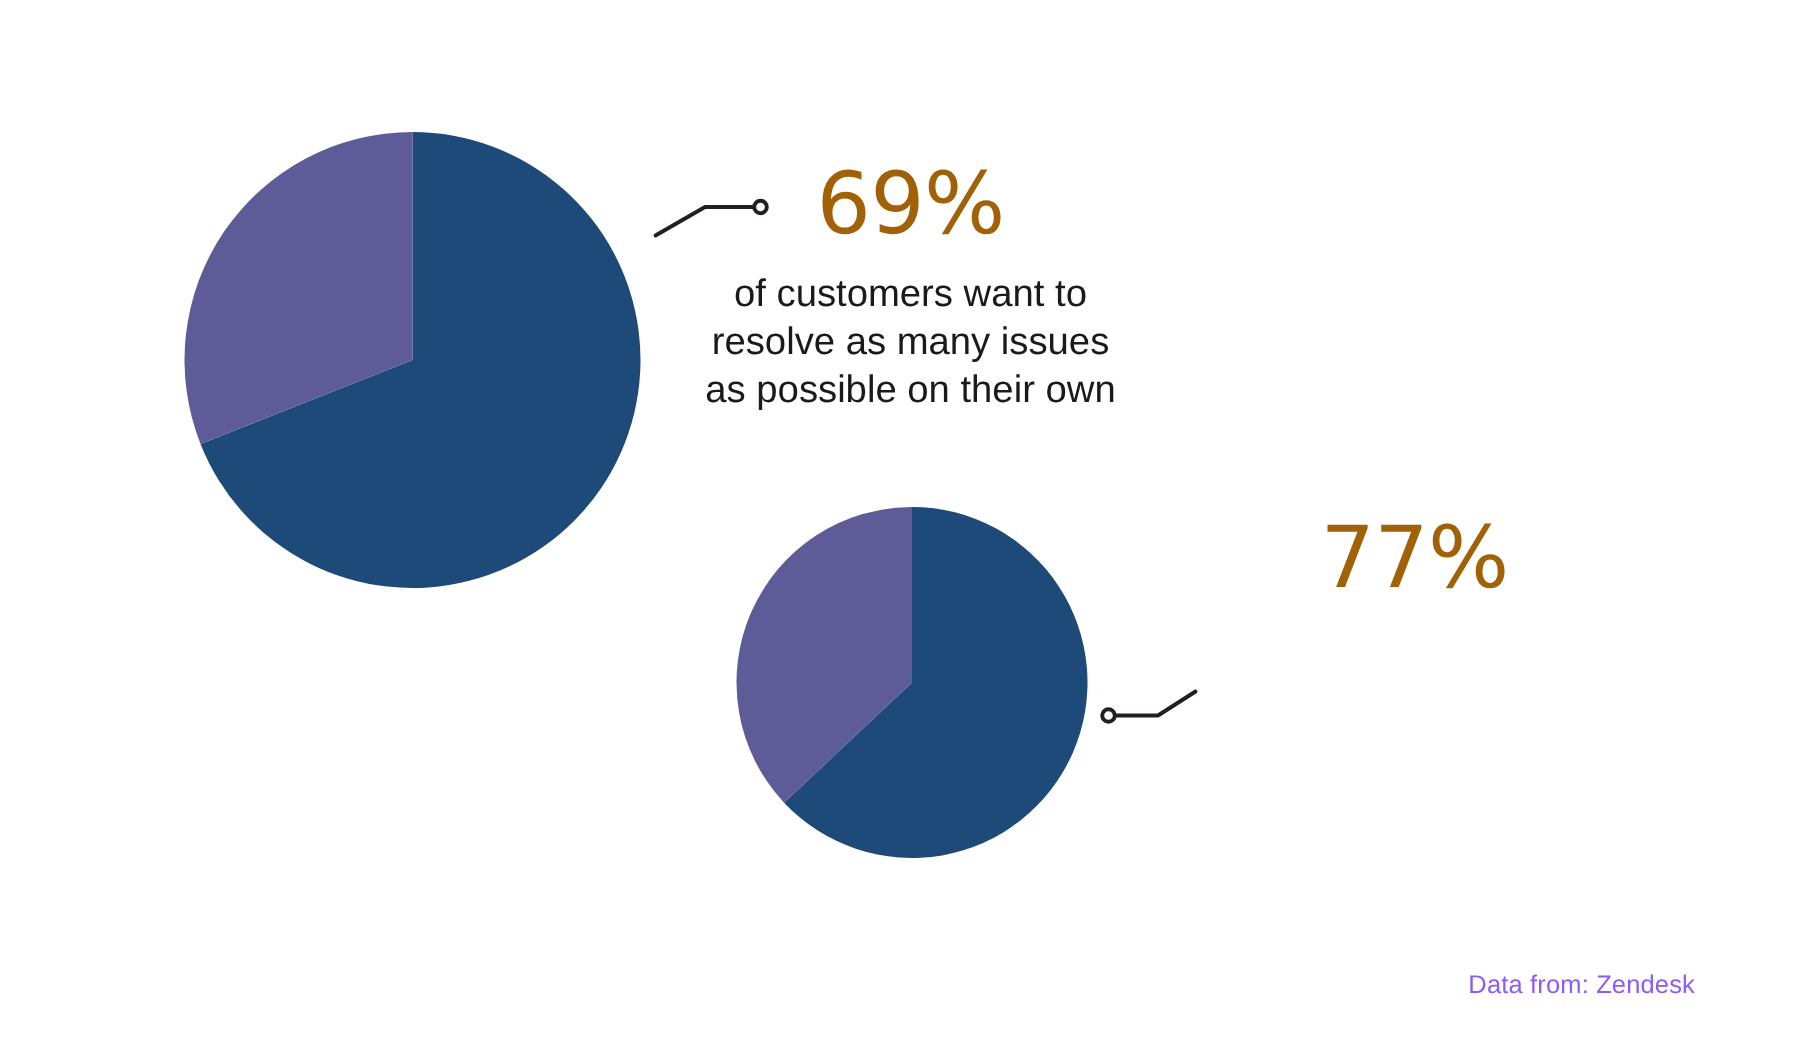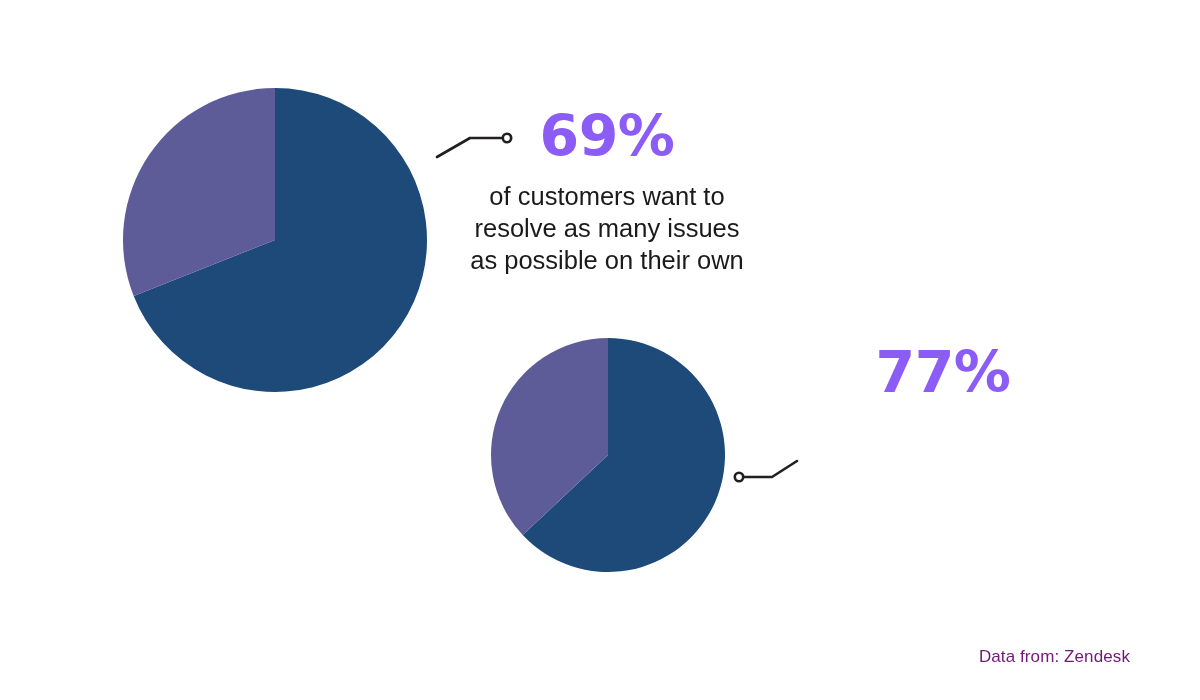--- a/index.html
+++ b/index.html
@@ -26,25 +26,25 @@
     width: 1200px;
     height: 700px;
     pointer-events: none;
   }
   .callout {
     position: absolute;
     text-align: center;
   }
   .callout-number {
     font-family: "DejaVu Sans", sans-serif;
-    font-weight: bold;
+    font-weight: normal;
     font-size: 57px;
     line-height: 1.0;
     letter-spacing: -0.5px;
-    color: #8b5cf6;
+    color: #a16207;
     margin: 0 0 14px 0;
   }
   .callout-text {
     font-family: "Liberation Sans", sans-serif;
     font-size: 25.5px;
     line-height: 1.26;
     color: #1a1a1a;
     margin: 15px;
     white-space: pre-line;
   }
@@ -57,21 +57,21 @@
     left: 793px;
     top: 344px;
     width: 300px;
   }
   #source-note {
     position: absolute;
     right: 70px;
     bottom: 33px;
     font-family: "Liberation Sans", sans-serif;
     font-size: 17px;
-    color: #701a75;
+    color: #8b5cf6;
     letter-spacing: 0.1px;
   }
 </style>
 </head>
 <body>
 
 <div id="infographic">
 
   <svg class="pie-svg" id="pie-layer" viewBox="0 0 1200 700" xmlns="http://www.w3.org/2000/svg">
     <g id="pie-1-group">

